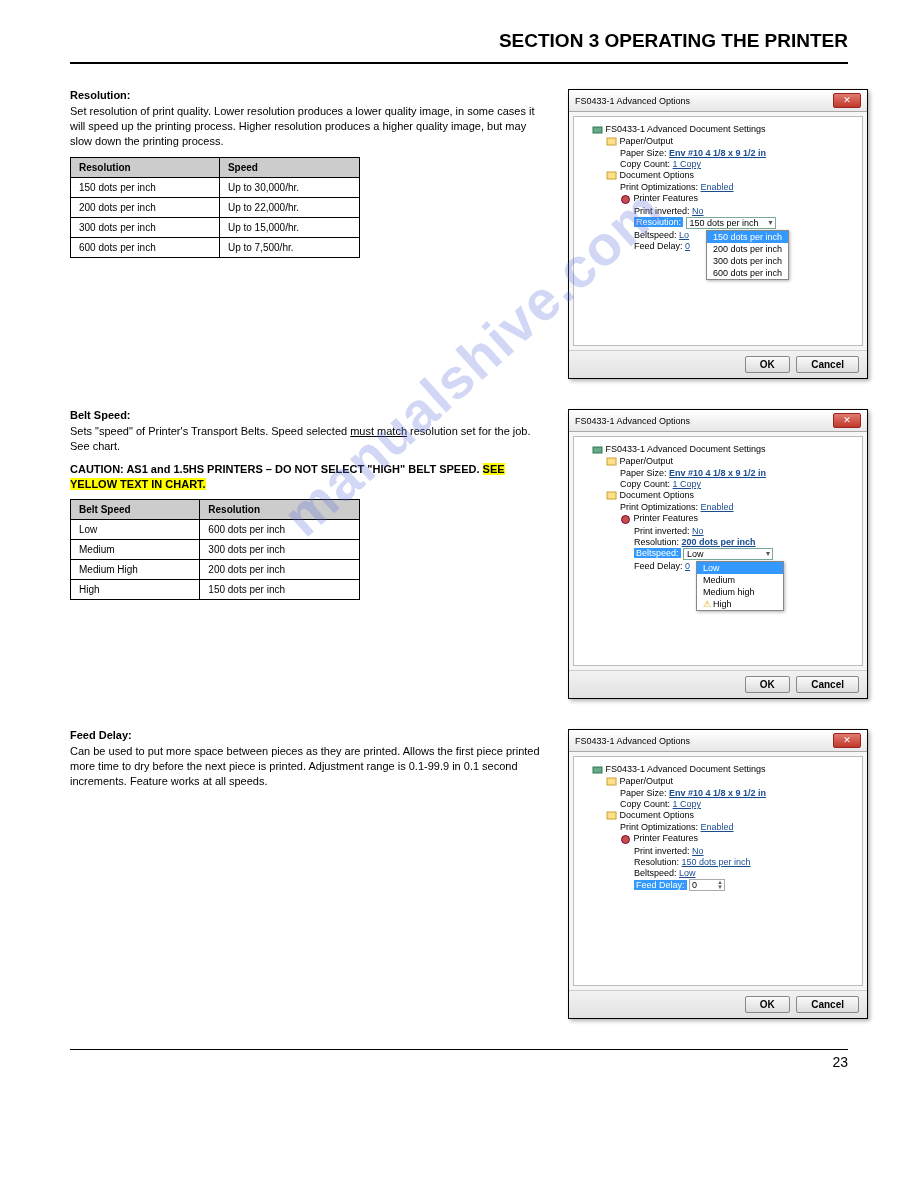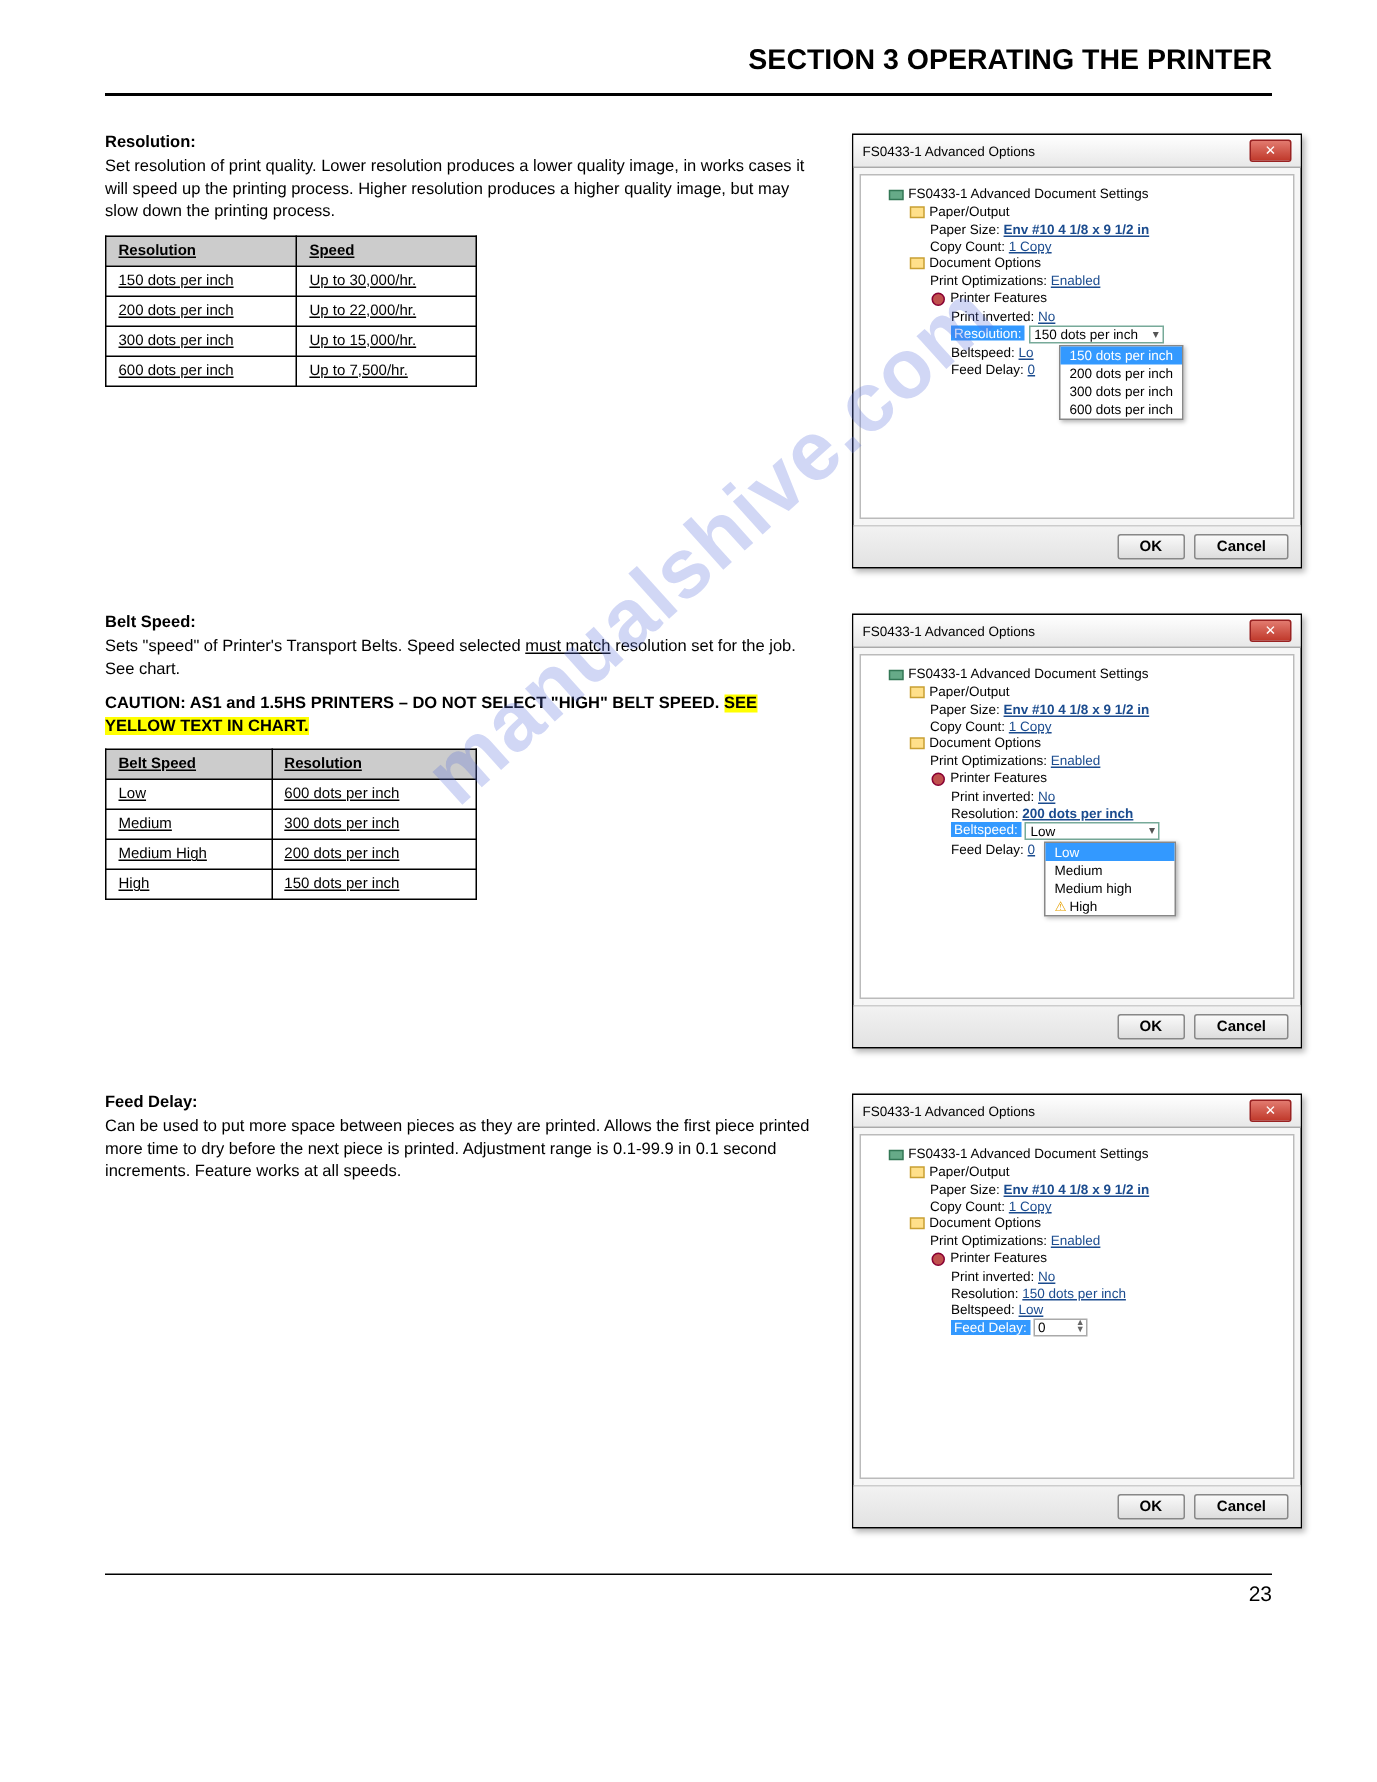--- a/index.html
+++ b/index.html
@@ -7,21 +7,21 @@
 .section-title { font-weight: bold; font-size: 19px; text-align: right; margin-bottom: 10px; }
 .hr-heavy { border: none; border-top: 2px solid #000; margin-bottom: 25px; }
 .hr-thin { border: none; border-top: 1px solid #000; margin-top: 8px; margin-bottom: 4px; }
 .row { display: flex; align-items: flex-start; margin-bottom: 30px; }
 .left { flex: 1; padding-right: 20px; }
 .right { width: 280px; position: relative; }
 h4.sub { font-weight: bold; font-size: 11px; margin-bottom: 3px; }
 p.body { font-size: 11px; margin-bottom: 8px; line-height: 1.35; }
 .ul-text { text-decoration: underline; }
 .hl { background: #ffff00; }
-table.tbl { border-collapse: collapse; width: 248px; margin-top: 6px; margin-bottom: 10px; text-decoration: underline; }
+table.tbl { border-collapse: collapse; width: 290px; margin-top: 6px; margin-bottom: 10px; }
 table.tbl th, table.tbl td { border: 1px solid #000; padding: 4px 8px; font-size: 10px; text-align: left; vertical-align: top; }
 table.tbl th { background: #ccc; font-weight: bold; }
 .dialog { border: 1px solid #000; background: #f6f6f6; width: 300px; font-size: 9px; box-shadow: 2px 2px 4px rgba(0,0,0,.3); }
 .dialog-title { display: flex; align-items: center; background: linear-gradient(#fff,#e8e8e8); border-bottom: 1px solid #aaa; padding: 3px 6px; font-size: 9px; }
 .dialog-title .txt { flex: 1; }
 .dialog-close { width: 28px; height: 15px; background: linear-gradient(#e27a6f,#c0392b); border: 1px solid #922; border-radius: 2px; color: #fff; text-align: center; line-height: 13px; font-size: 9px; }
 .tree { background: #fff; border: 1px solid #bbb; margin: 4px; height: 230px; padding: 6px 4px; position: relative; overflow: hidden; }
 .tree ul { list-style: none; padding-left: 14px; }
 .tree li { margin: 1px 0; white-space: nowrap; }
 .tree .lnk { text-decoration: underline; color: #1a4b8e; }
@@ -47,21 +47,21 @@
 
 <div class="section-title">
   <span>SECTION 3</span>
   <span>OPERATING THE PRINTER</span>
 </div>
 <hr class="hr-heavy">
 
 <div class="row">
   <div class="left">
     <h4 class="sub">Resolution:</h4>
-    <p class="body">Set resolution of print quality. Lower resolution produces a lower quality image, in works cases it will speed up the printing process. Higher resolution produces a higher quality image, but may slow down the printing process.</p>
+    <p class="body">Set resolution of print quality. Lower resolution produces a lower quality image, in some cases it will speed up the printing process. Higher resolution produces a higher quality image, but may slow down the printing process.</p>
     <table class="tbl">
       <tbody>
           <tr>
             <th>Resolution</th>
             <th>Speed</th>
           </tr>
       <tr>
             <td>150 dots per inch</td>
             <td>Up to 30,000/hr.</td>
           </tr>

